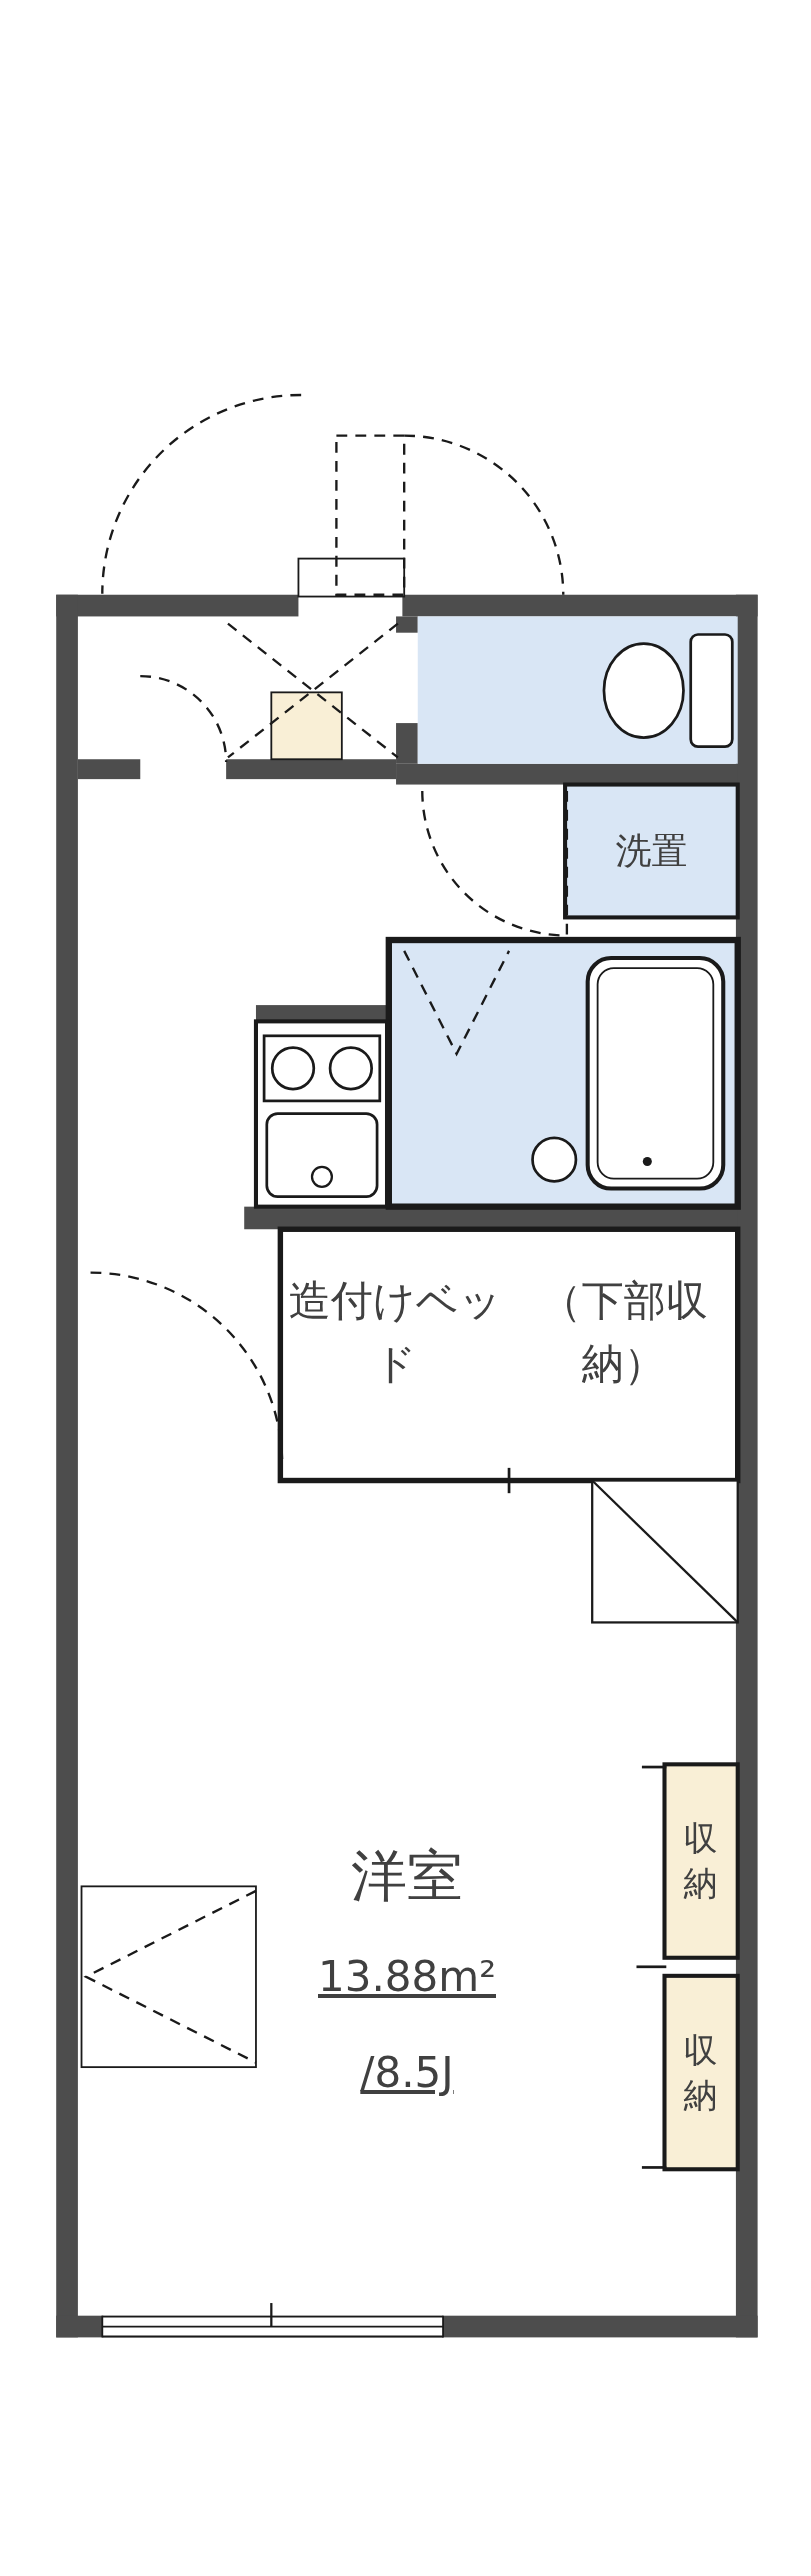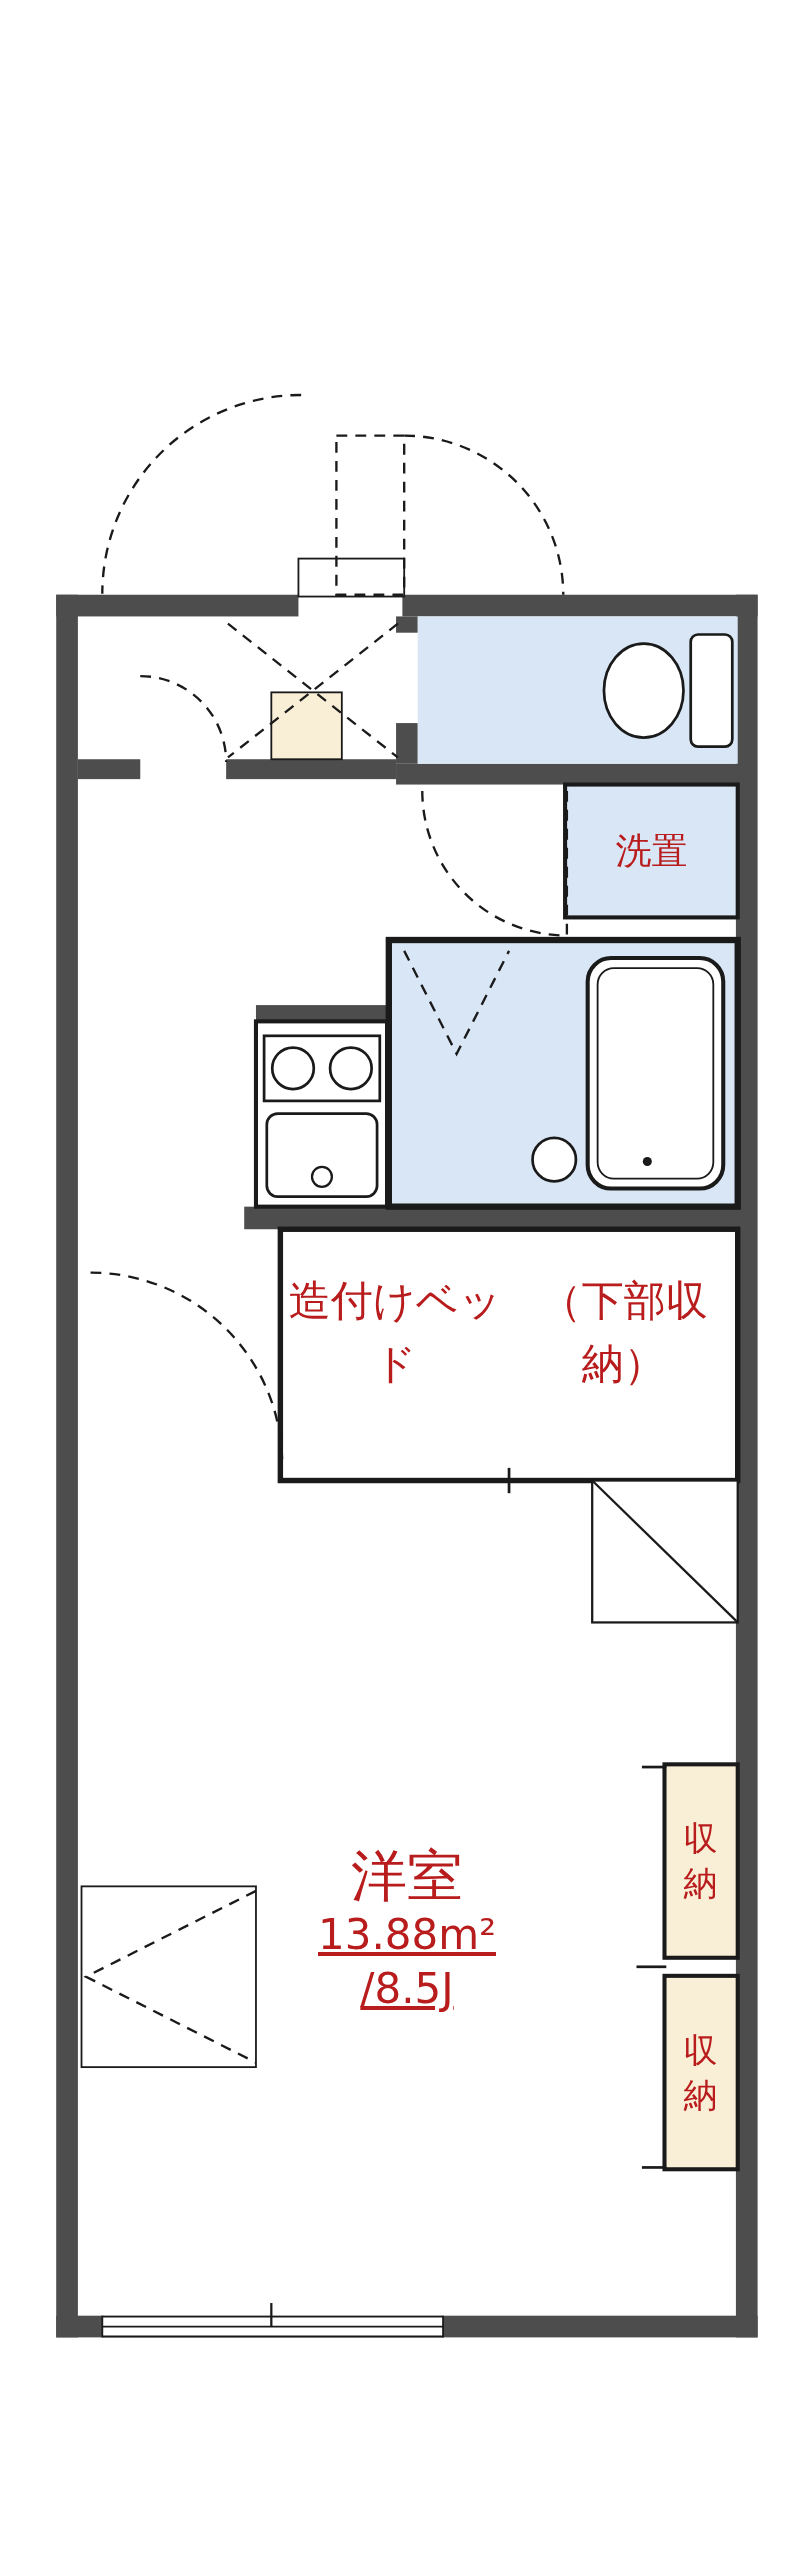--- a/index.html
+++ b/index.html
@@ -17,25 +17,25 @@
   .w2{stroke-width:2px;}
   .w25{stroke-width:2.5px;}
   .w3{stroke-width:3px;}
   .w4{stroke-width:4.5px;}
   .w6{stroke-width:6px;}
   .w7{stroke-width:7px;}
   .nf{fill:none;}
   .dash{stroke:var(--c-line);fill:none;stroke-width:2.6px;stroke-dasharray:12 9;}
   .label{
     position:absolute;display:flex;align-items:center;justify-content:center;
-    text-align:center;color:#b91c1c;
+    text-align:center;color:#404040;
   }
   .washer-label{left:565px;top:785px;width:173px;height:133px;font-size:36px;}
   .bed-label{left:280px;top:1264px;width:457px;height:136px;flex-direction:row;font-size:42px;line-height:1.5;}
-  .room-label{left:181px;top:1844px;width:452px;flex-direction:column;}
+  .room-label{left:181px;top:1844px;width:452px;flex-direction:column;gap:42px;}
   .room-name{font-size:56px;line-height:1.15;display:block;}
   .room-area{font-size:42px;line-height:1.28;display:block;text-decoration:underline;}
   .storage-label{
     width:73px;height:193px;font-size:34px;line-height:1.3;
     word-break:break-all;padding:10px 18px;box-sizing:border-box;
   }
   .storage-upper{left:664px;top:1764px;}
   .storage-lower{left:664px;top:1976px;}
 </style>
 </head>

